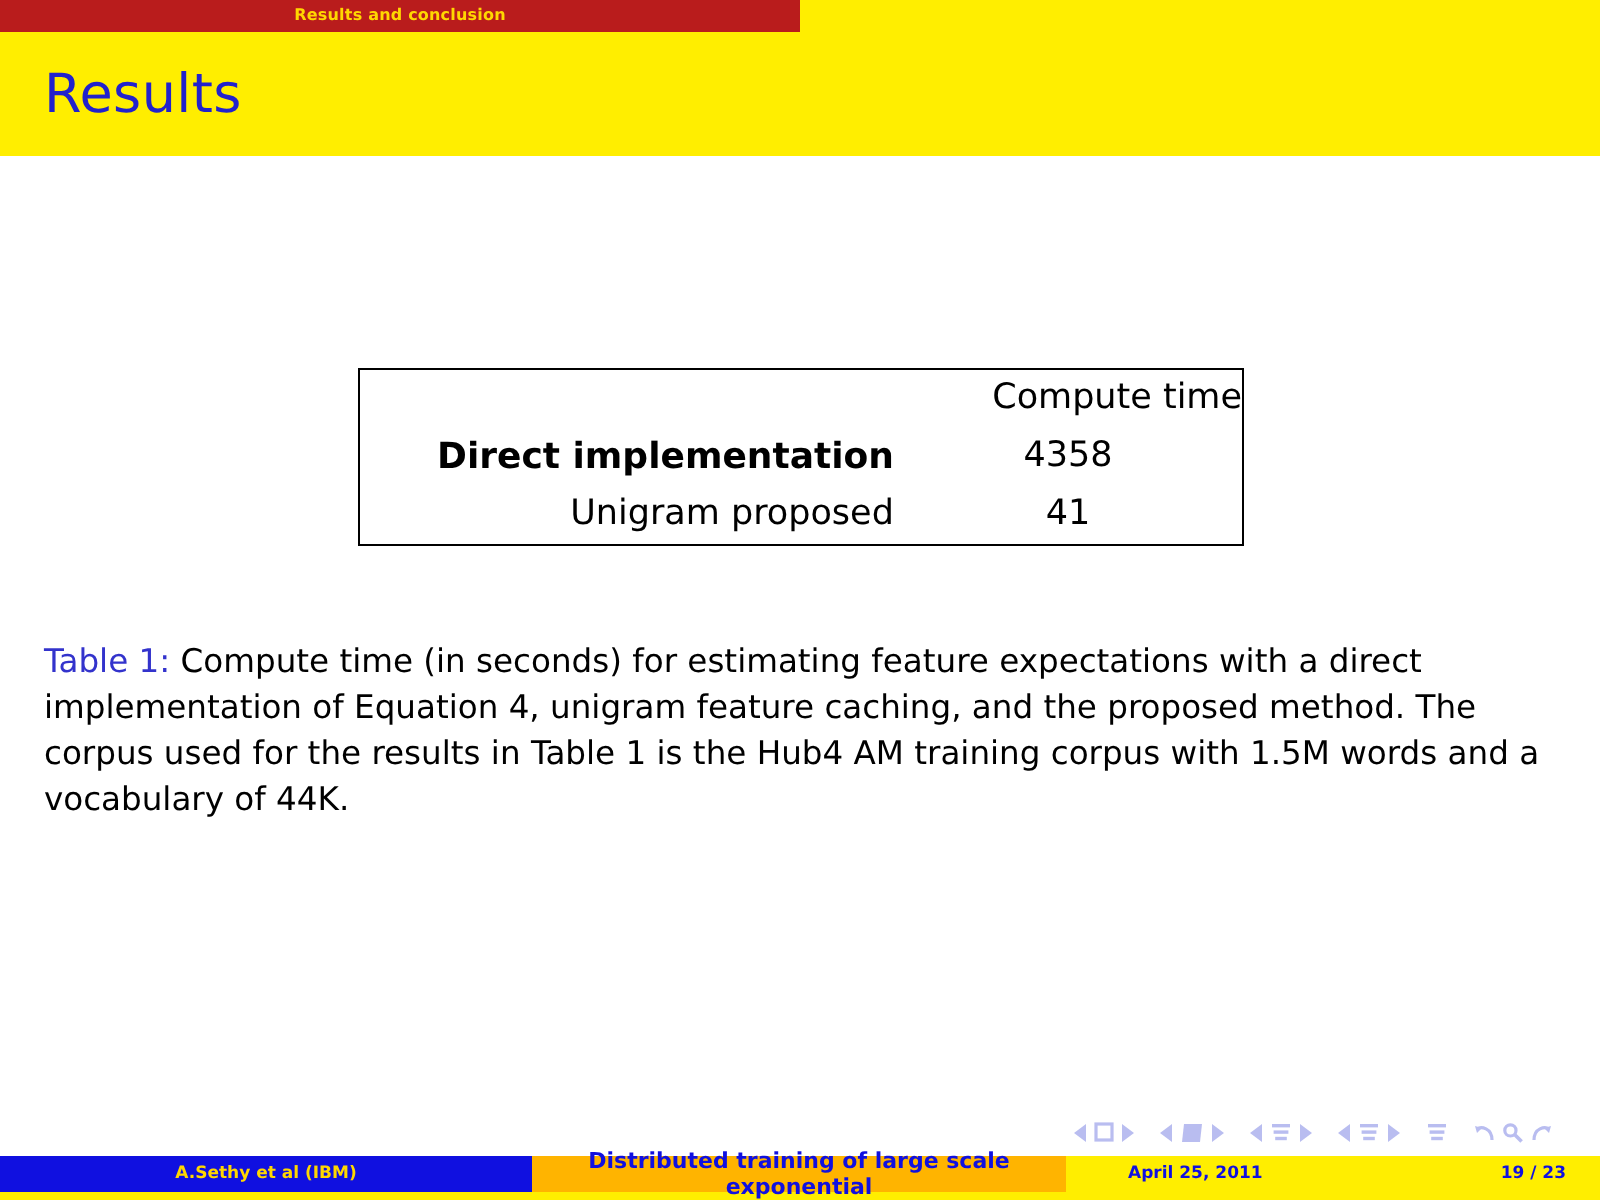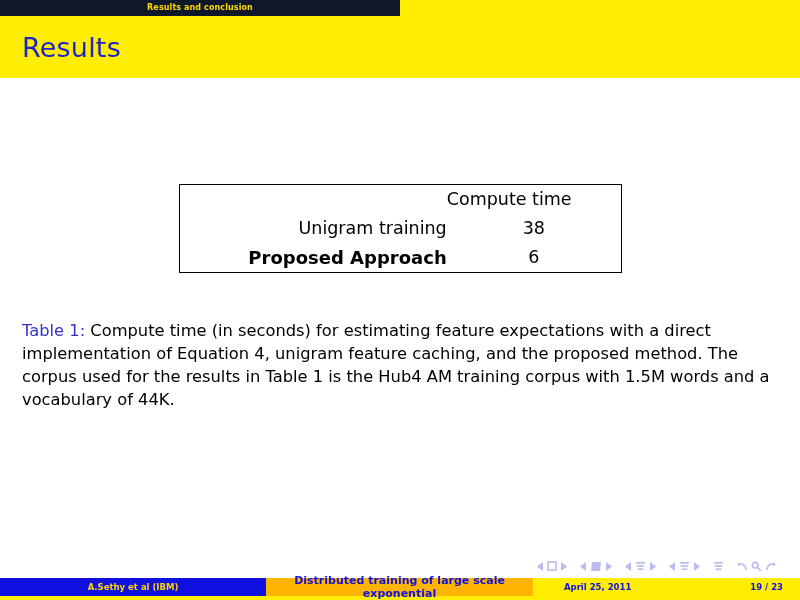--- a/index.html
+++ b/index.html
@@ -19,21 +19,21 @@
   .navbar {
     position: absolute;
     left: 0; top: 0;
     width: 800px;
     height: 16px;
     background: #ffee00;
     display: flex;
     align-items: stretch;
   }
   .nav-section {
-    background: #0f172a;
+    background: #b91c1c;
     width: 400px;
     height: 16px;
     display: flex;
     align-items: center;
     justify-content: center;
   }
   .nav-section-label {
     color: #ffd700;
     font-size: 8px;
     font-weight: bold;
@@ -99,21 +99,21 @@
     font-size: 18px;
   }
   td.label-cell.bold { font-weight: bold; font-size: 18px; }
   td.value-cell {
     text-align: center;
     width: 175px;
     font-size: 18px;
   }
   td.head-blank { }
   td.head-cell {
-    text-align: left;
+    text-align: right;
     font-size: 18px;
   }
 
   
   .caption {
     position: absolute;
     left: 22px;
     top: 241px;
     width: 752px;
     font-size: 16.3px;
@@ -219,26 +219,26 @@
 <div class="slide-body">
 
   <div class="table-wrap">
     <table class="results">
       <tbody>
         <tr>
           <td class="label-cell head-blank"></td>
           <td class="value-cell head-cell">Compute time</td>
         </tr>
         <tr>
-          <td class="label-cell">Unigram training</td>
-          <td class="value-cell">38</td>
+          <td class="label-cell bold">Direct implementation</td>
+          <td class="value-cell">4358</td>
         </tr>
         <tr>
-          <td class="label-cell bold">Proposed Approach</td>
-          <td class="value-cell">6</td>
+          <td class="label-cell">Unigram proposed</td>
+          <td class="value-cell">41</td>
         </tr>
       </tbody>
     </table>
   </div>
 
   <div class="caption"><span class="cap-label">Table 1:</span><span> Compute time (in seconds) for estimating feature expectations with a direct implementation of Equation 4, unigram feature caching, and the proposed method. The corpus used for the results in Table 1 is the Hub4 AM training corpus with 1.5M words and a vocabulary of 44K.</span></div>
 
 </div>
 
 <div class="navsyms">

